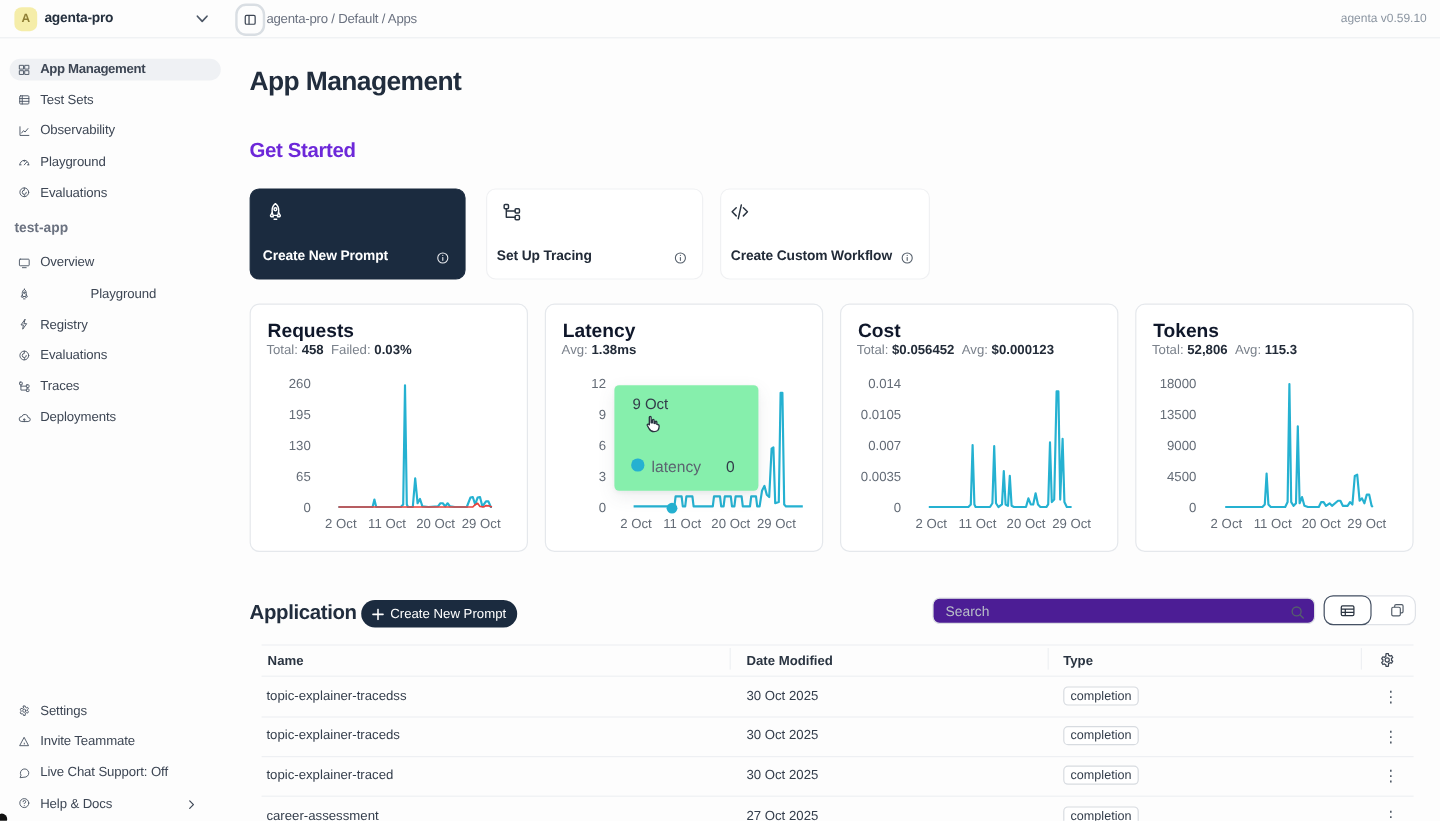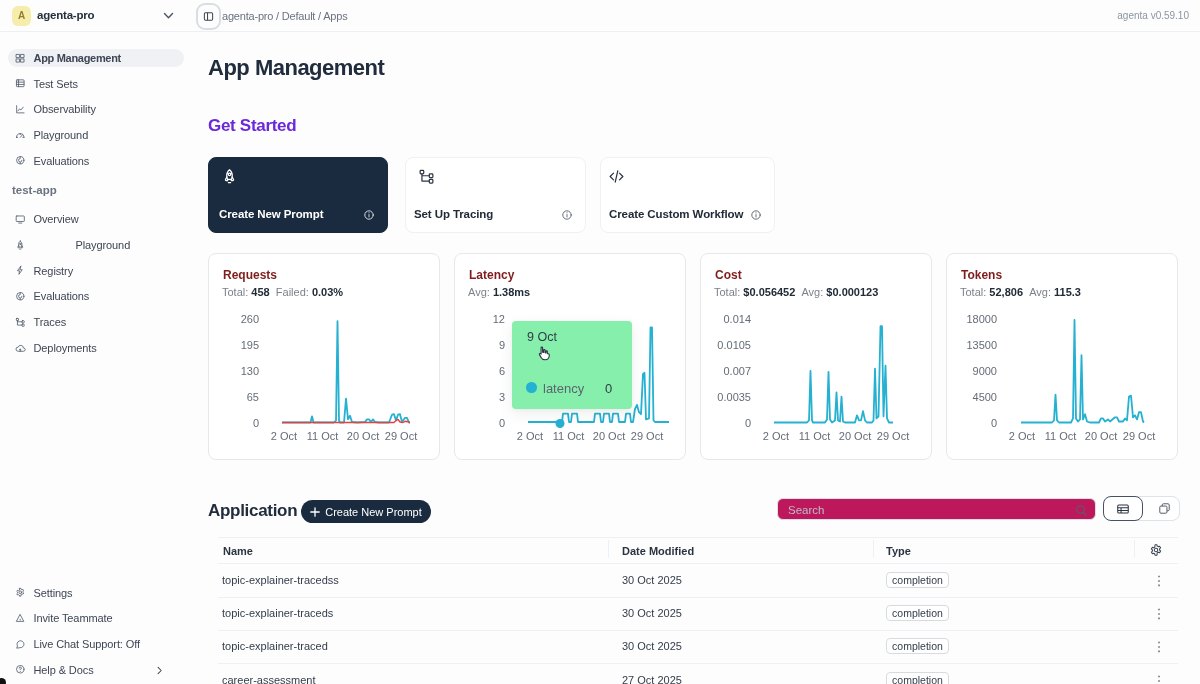--- a/index.html
+++ b/index.html
@@ -20,27 +20,27 @@
   .slabel { position:absolute; left:12px; font-size:11.5px; color:#6b7280;font-weight:bold; }
   .h1 { position:absolute; left:208px; top:55px; font-size:22px; font-weight:bold; color:#212d3d; letter-spacing:-0.5px; }
   .h2 { position:absolute; left:208px; top:116px; font-size:17px; font-weight:bold; color:#6d28d9; letter-spacing:-0.3px; }
   .gcard { position:absolute; top:157px; height:76px; border-radius:8px; background:#fff; border:1px solid #f0f1f3; }
   .gcard.dark { background:#1b2b3f; border-color:#1b2b3f; color:#fff; }
   .gcard .gtitle { position:absolute; left:8px; bottom:12.5px; font-size:11.5px; font-weight:bold; letter-spacing:-0.1px; }
   .gcard.dark .gtitle { left:10px; }
   .gcard .gicon { position:absolute; left:12px; top:10px; }
   .gcard .ginfo { position:absolute; right:12px; bottom:11.5px; }
   .scard { position:absolute; top:253px; width:232px; height:207px; background:#fff; border:1px solid #e5e8ec; border-radius:8px; }
-  .scard .stitle { position:absolute; left:14px; top:14px; font-size:12px; font-weight:bold; color:#7f1d1d; }
+  .scard .stitle { position:absolute; left:14px; top:14px; font-size:16px; font-weight:bold; color:#0f172a; }
   .scard .ssub { position:absolute; left:13px; top:32px; font-size:11px; color:#7b828c; }
   .scard .ssub b { color:#222b38; }
   .scard svg.chart { position:absolute; left:0; top:0; }
   .apph { position:absolute; left:208px; top:501px; font-size:17px; font-weight:bold; color:#212d3d; letter-spacing:-0.3px; }
   .newbtn { position:absolute; left:301px; top:500px; width:130px; height:23px; background:#1b2b3f; color:#fff; border-radius:12px; font-size:11px; display:flex; align-items:center; justify-content:center; gap:5px; }
-  .search { position:absolute; left:777px; top:498px; width:319px; height:22px; border:1px solid #dcdfe4; border-radius:6px; background:#be185d; }
+  .search { position:absolute; left:777px; top:498px; width:319px; height:22px; border:1px solid #dcdfe4; border-radius:6px; background:#4c1d95; }
   .search .ph { position:absolute; left:10px; top:4.5px; font-size:11.5px; color:#b9bfc8; }
   .search svg { position:absolute; right:7px; top:4.5px; }
   .seg { position:absolute; left:1103px; top:496px; width:77px; height:25px; border:1px solid #dfe2e7; border-radius:8px; background:#fff; }
   .seg .sel { position:absolute; left:-1px; top:-1px; width:40px; height:25px; border:1.5px solid #465264; border-radius:8px; background:#fff; display:flex; align-items:center; justify-content:center; }
   .seg .uns { position:absolute; right:8px; top:5px; }
   .tline { position:absolute; left:218px; width:960px; height:1px; background:#eef0f3; }
   .th { position:absolute; top:545px; font-size:11px; font-weight:bold; color:#2a3441; }
   .vd { position:absolute; top:540px; width:1px; height:18px; background:#eef0f3; }
   .td { position:absolute; font-size:11px; color:#333d4b; }
   .tag { position:absolute; width:63px; height:16px; border:1px solid #d7dbe0; border-radius:4px; background:#fff; font-size:10.5px; color:#333d4b; text-align:center; line-height:15px; }

